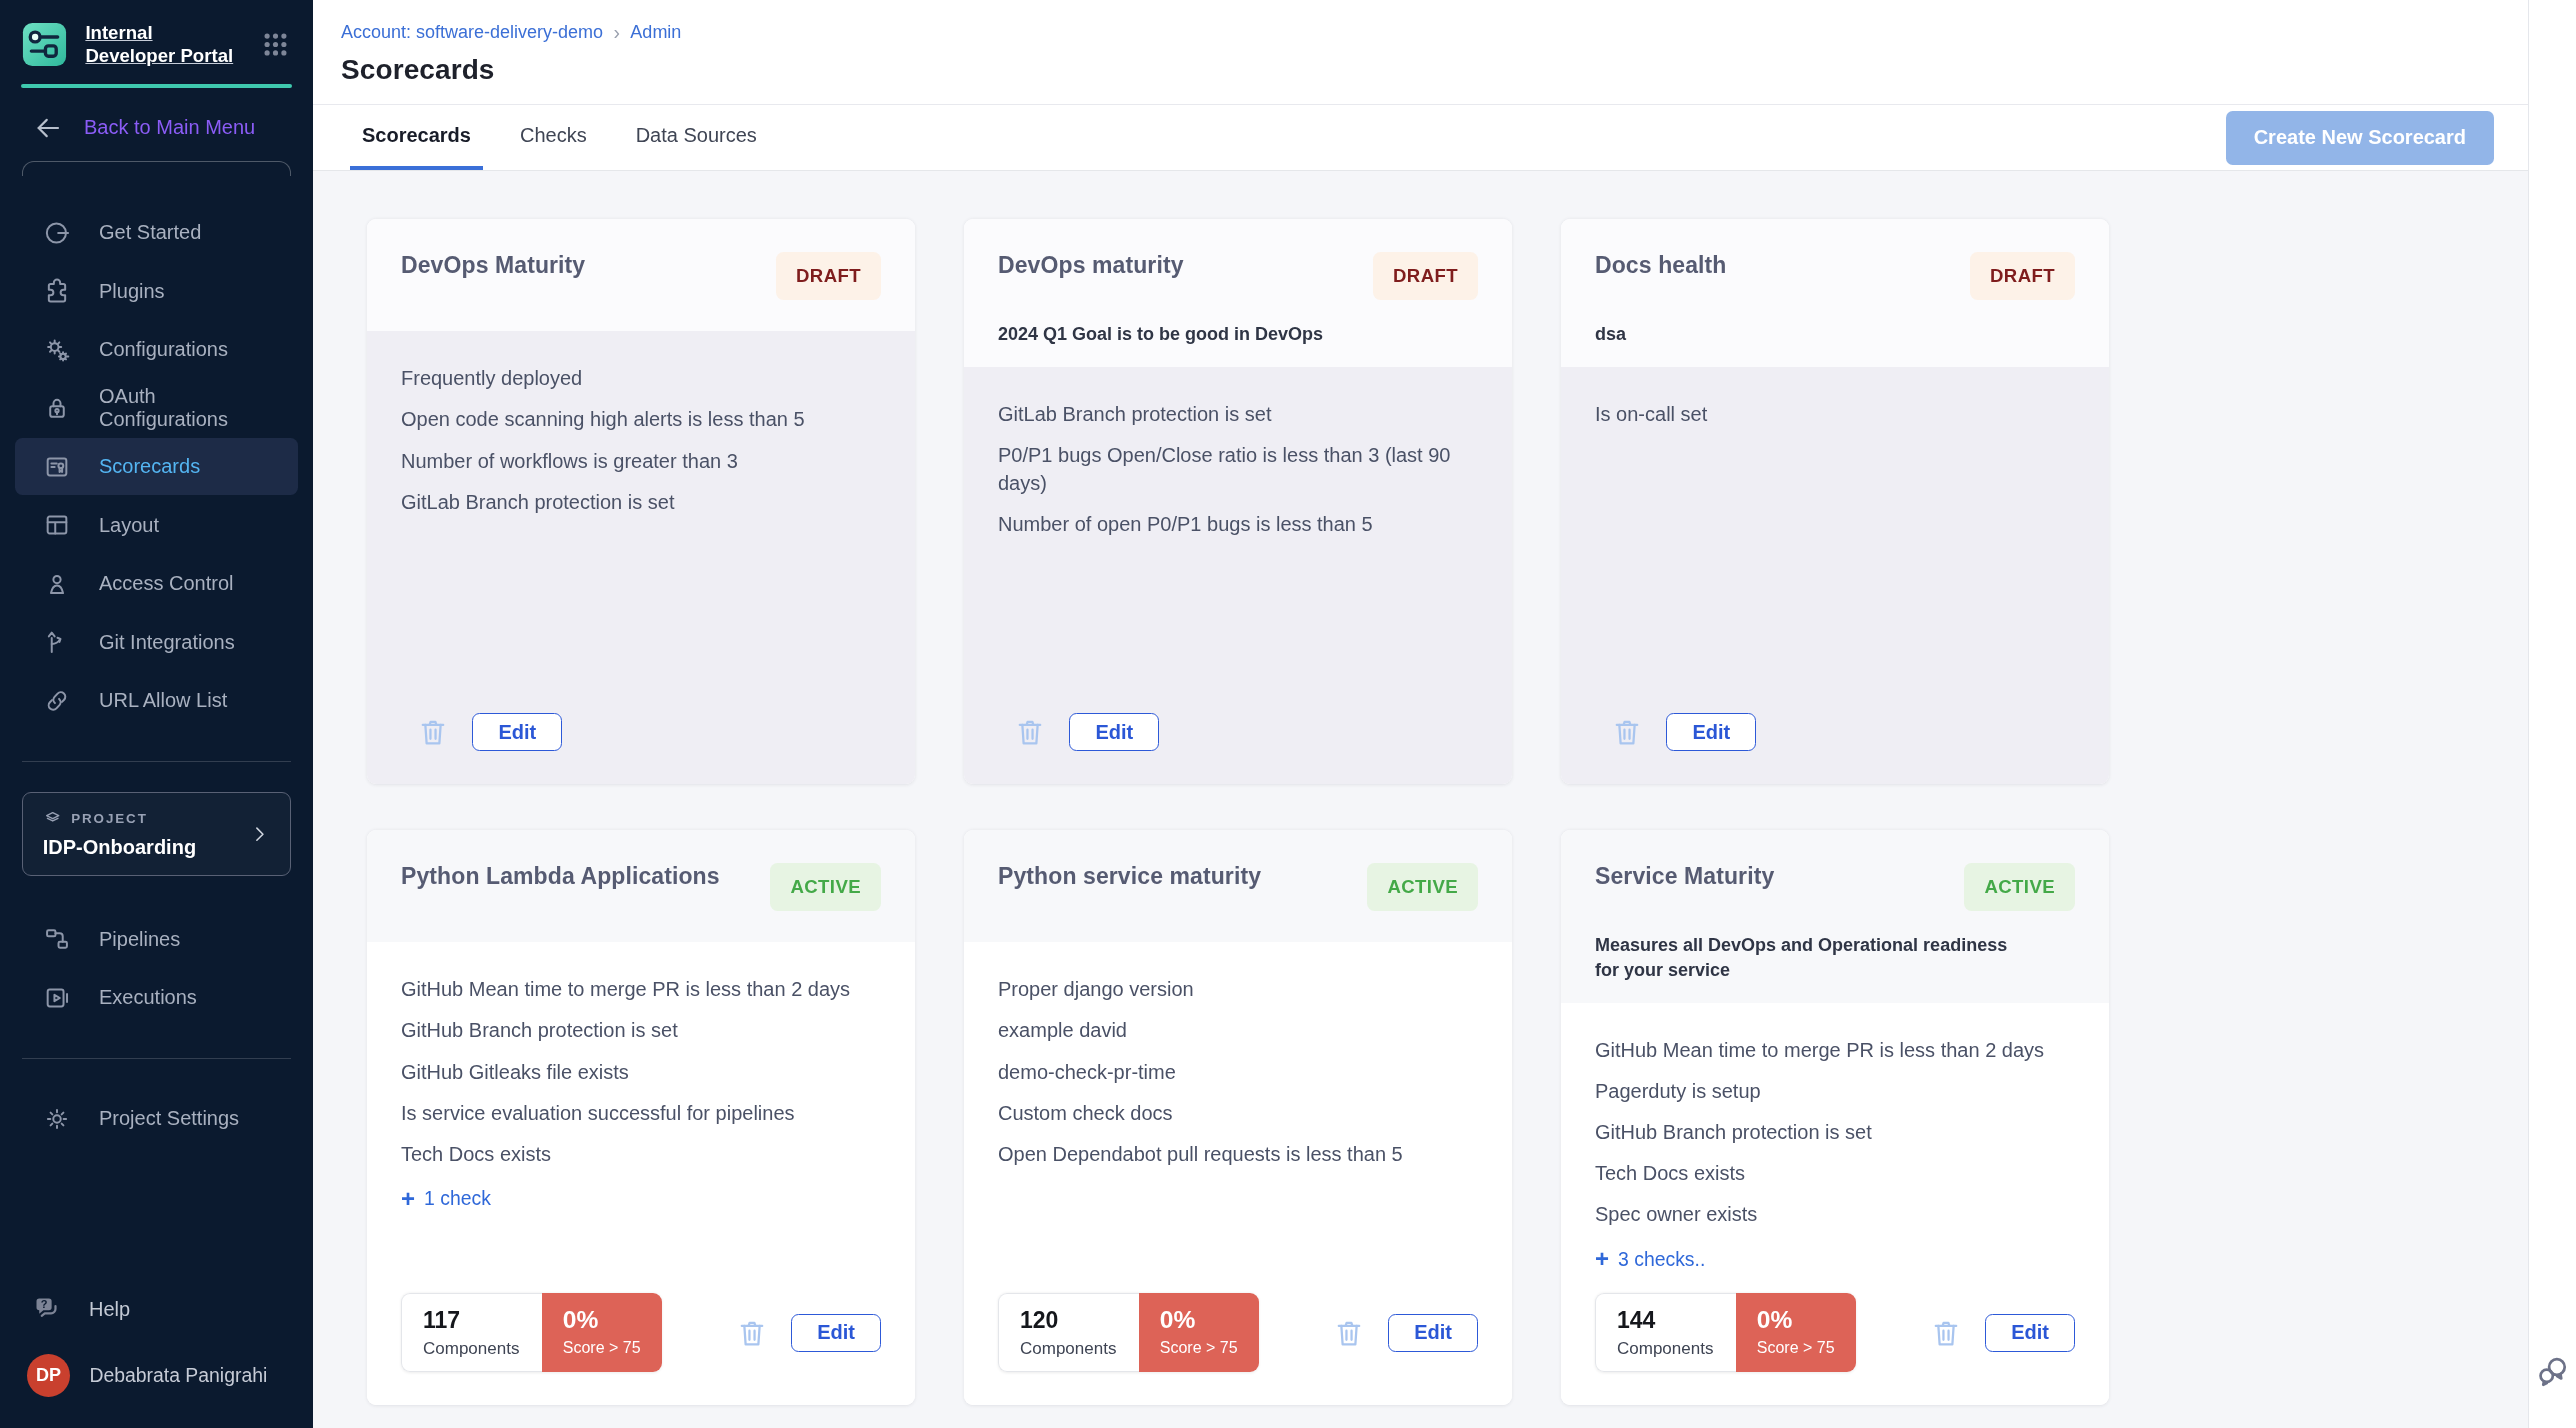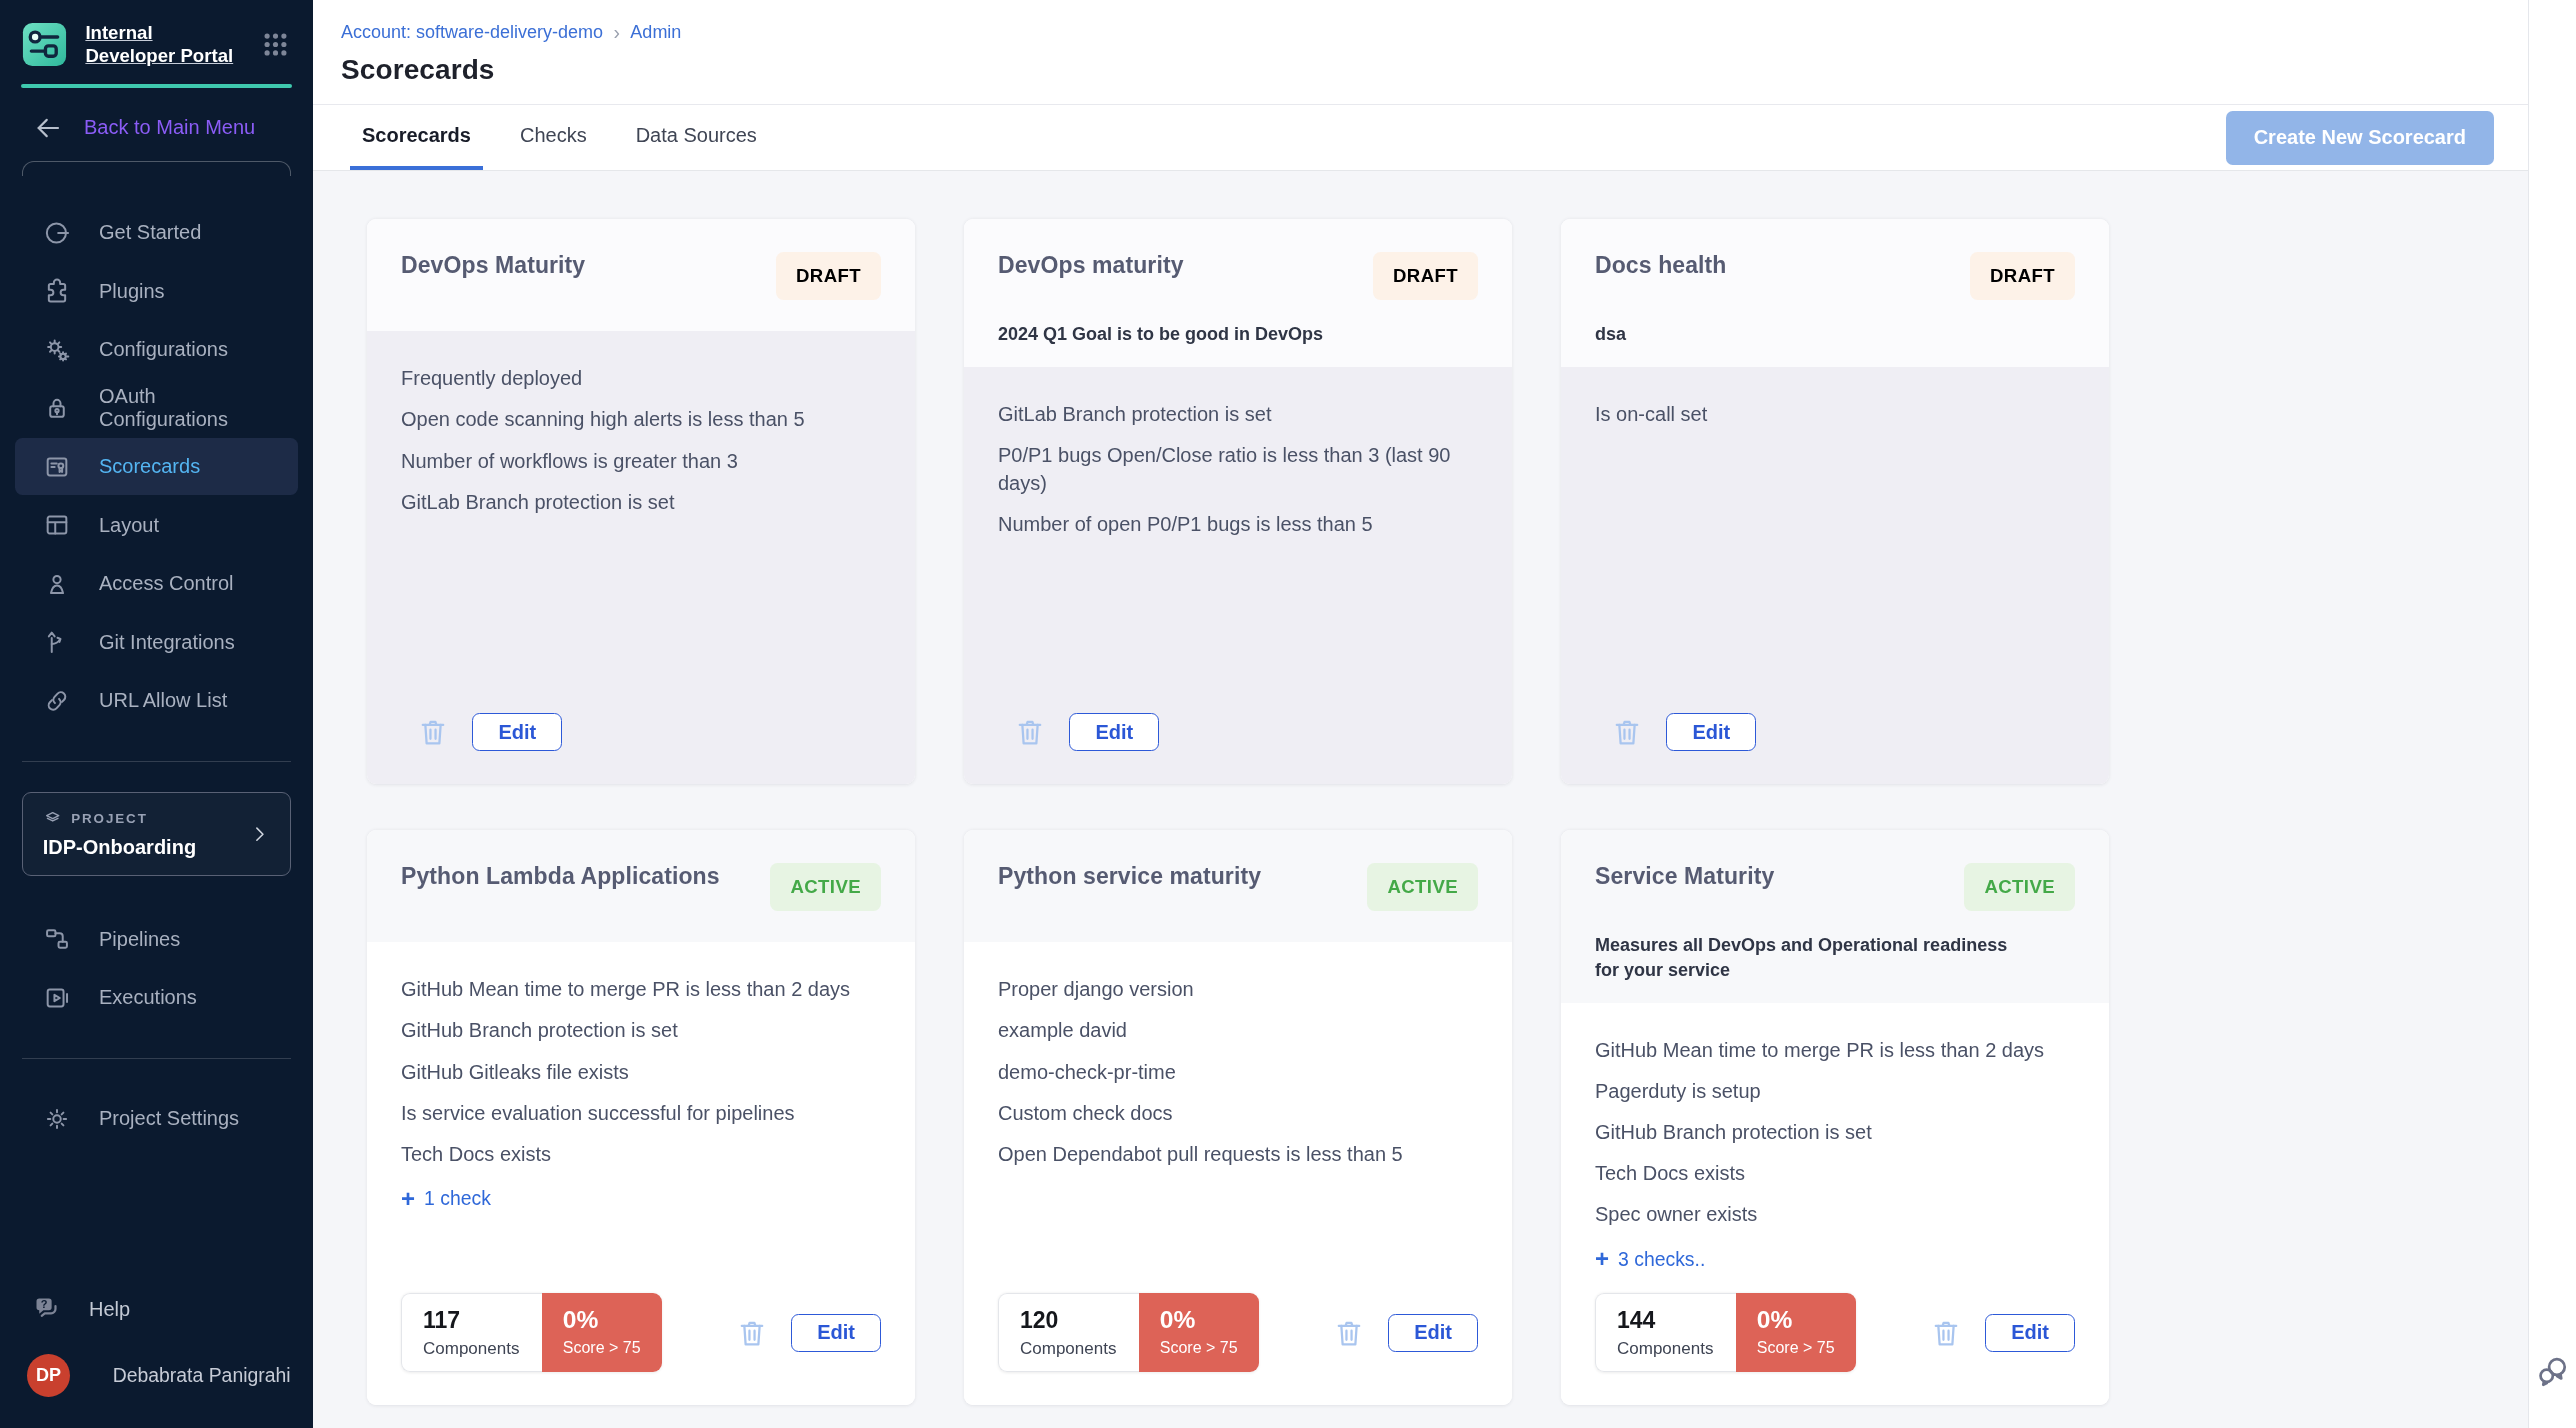--- a/index.html
+++ b/index.html
@@ -45,21 +45,21 @@
   }
   .project-info { flex: 1; }
   .project-label { display: flex; align-items: center; gap: 9px; font-size: 13.4px; letter-spacing: 1.9px; font-weight: 700; color: #98a1b4; }
   .project-label .ico { width: 19.4px; height: 19.4px; color: #98a1b4; }
   .project-name { margin-top: 7.5px; font-size: 20px; font-weight: 600; color: #ffffff; }
   .chev-right { width: 22.4px; height: 22.4px; color: #cfd5df; }
   .nav-gap { height: 33px; }
   .spacer { flex: 1; }
   .help-row { display: flex; align-items: center; gap: 25px; padding: 13.4px 22.4px 13.4px 31px; font-size: 20px; color: #c3c9d4; cursor: pointer; }
   .help-icon { width: 33px; height: 33px; color: #7d8496; }
-  .user-row { display: flex; align-items: center; gap: 19.4px; padding: 15px 22.4px 31px 27px; cursor: pointer; justify-content: space-between; }
+  .user-row { display: flex; align-items: center; gap: 19.4px; padding: 15px 22.4px 31px 27px; cursor: pointer; }
   .avatar { width: 43px; height: 43px; border-radius: 50%; background: #c9402e; color: #fff; font-size: 18px; font-weight: 700; display: flex; align-items: center; justify-content: center; flex-shrink: 0; }
   .user-name { font-size: 19.4px; color: #c6cbd6; }
 
   
   .main { flex: 1; display: flex; flex-direction: column; background: #fff; min-width: 0; }
   .breadcrumb-row { display: flex; align-items: center; gap: 10.4px; padding: 21px 0 0 28px; font-size: 18px; }
   .crumb-link { color: #3b6fd6; cursor: pointer; }
   .crumb-sep { color: #9aa0ae; font-size: 19.4px; }
   .page-title { margin: 10.4px 0 18px 28px; font-size: 28px; font-weight: 800; color: #1e212b; letter-spacing: 0.1px; }
   .title-divider { border-top: 0.7px solid #e8e9ee; }
@@ -88,21 +88,21 @@
     box-shadow: 0 0.7px 3.7px rgba(30,35,60,.09);
     display: flex; flex-direction: column;
     background: #fff;
   }
   .card-header { padding: 33px 34px 19.4px; min-height: 112px; }
   .card.draft  .card-header { background: #fbfbfd; }
   .card.active .card-header { background: #f7f8fa; }
   .title-row { display: flex; justify-content: space-between; align-items: flex-start; gap: 31px; }
   .card-title { font-size: 23px; font-weight: 700; color: #565b72; letter-spacing: 0.1px; }
   .badge { font-size: 18.6px; font-weight: 600; letter-spacing: 0.4px; padding: 12.7px 20px; border-radius: 7.5px; flex-shrink: 0; }
-  .badge.draft  { background: #fdf2e8; color: #000000; }
+  .badge.draft  { background: #fdf2e8; color: #7f1d1d; }
   .badge.active { background: #e7f4e3; color: #44a948; }
   .card-subtitle { margin-top: 22.4px; font-size: 18px; font-weight: 700; color: #2f3545; line-height: 1.4; max-width: 90%; }
   .card-body { flex: 1; display: flex; flex-direction: column; padding: 33px 34px 33px; }
   .card.draft  .card-body { background: #efeef4; }
   .card.active .card-body { background: #ffffff; }
   .check { font-size: 20px; color: #4a5166; line-height: 1.42; margin-bottom: 12.7px; }
   .more-link { display: flex; align-items: center; gap: 9px; color: #2f68d9; font-size: 19.4px; margin-top: 6px; cursor: pointer; }
   .plus-icon { font-size: 24px; font-weight: 700; line-height: 1; }
   .card-footer { margin-top: auto; display: flex; align-items: center; justify-content: space-between; }
   .card.draft .card-footer { padding-left: 15px; }

